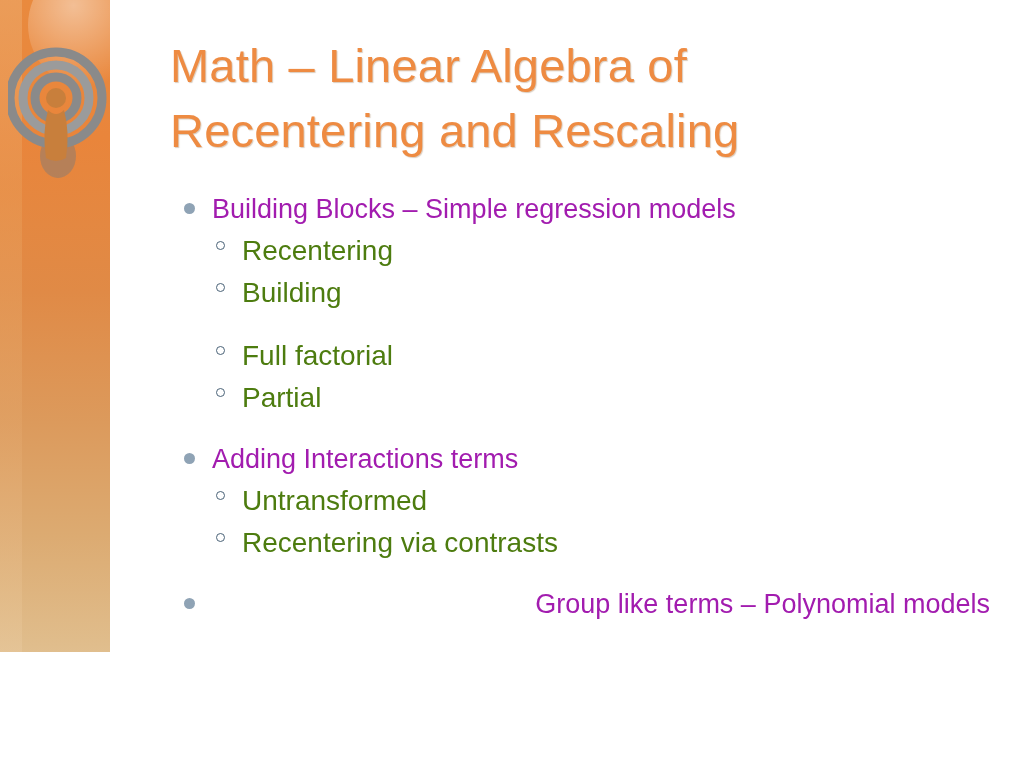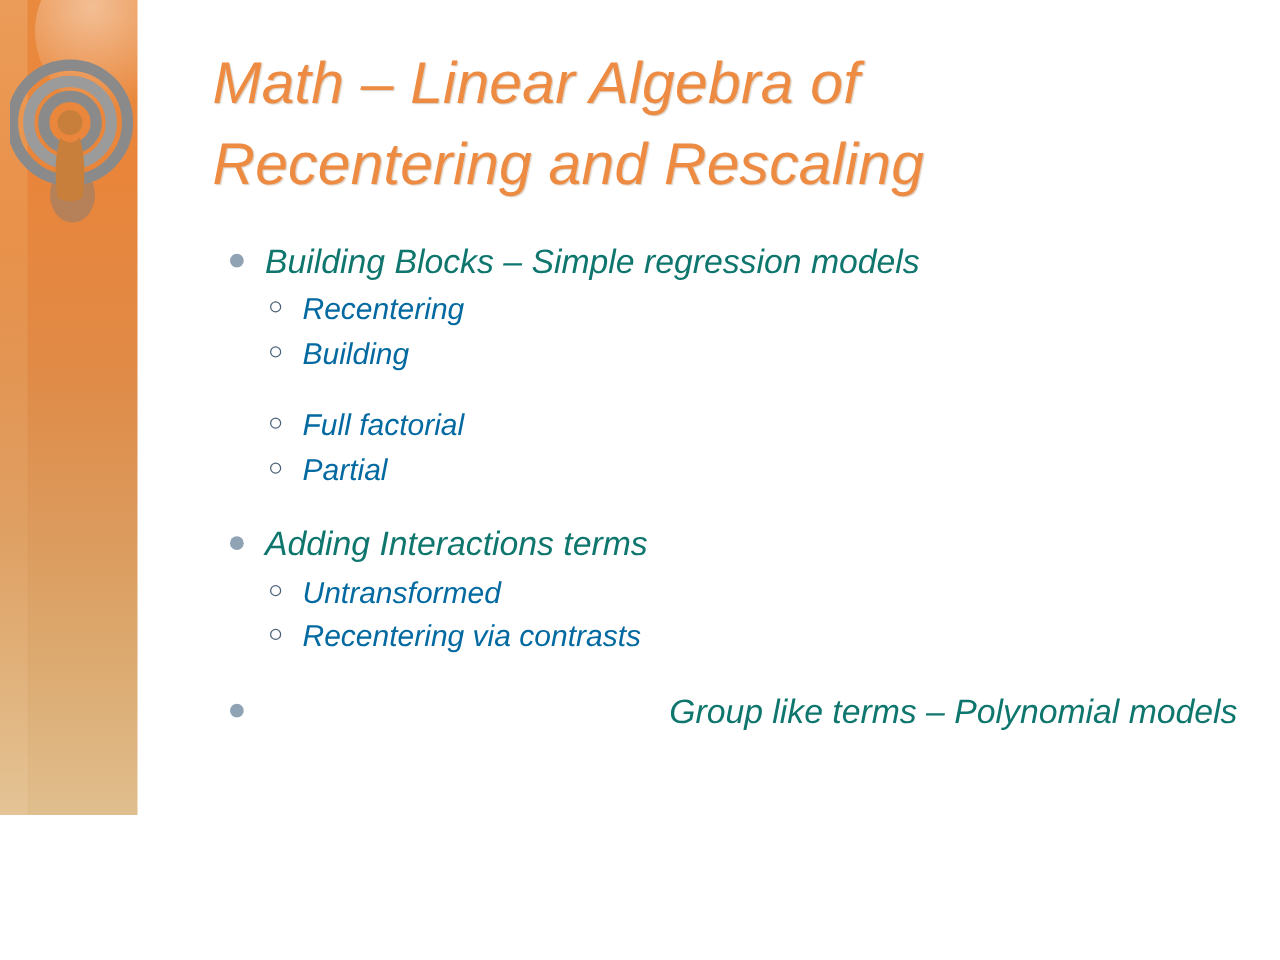--- a/index.html
+++ b/index.html
@@ -12,21 +12,20 @@
     background: #ffffff;
     font-family: "Liberation Sans", sans-serif;
     overflow: hidden;
   }
   .slide {
     position: relative;
     width: 1024px;
     height: 652px;
     background: #ffffff;
     overflow: hidden;
-    font-style: italic;
   }
   
   .left-band {
     position: absolute;
     left: 0;
     top: 0;
     width: 110px;
     height: 768px;
     background: linear-gradient(to bottom,
         #e98a3e 0%,
@@ -86,39 +85,39 @@
   .body {
     position: absolute;
     left: 170px;
     top: 190px;
     width: 820px;
   }
   .l1 {
     position: relative;
     padding-left: 42px;
     font-size: 27px;
-    color: #0f766e;
+    color: #a21caf;
     margin-top: 0;
     margin-bottom: 2px;
     line-height: 1.42;
   }
   .l1 .bullet {
     position: absolute;
     left: 14px;
     top: 13px;
     width: 11px;
     height: 11px;
     border-radius: 50%;
     background: #8fa3b5;
   }
   .l2 {
     position: relative;
     padding-left: 72px;
-    font-size: 24px;
-    color: #0369a1;
+    font-size: 28px;
+    color: #4d7c0f;
     line-height: 1.48;
   }
   .l2 .bullet-o {
     position: absolute;
     left: 46px;
     top: 11px;
     width: 9px;
     height: 9px;
     border-radius: 50%;
     border: 1.5px solid #4a6277;

